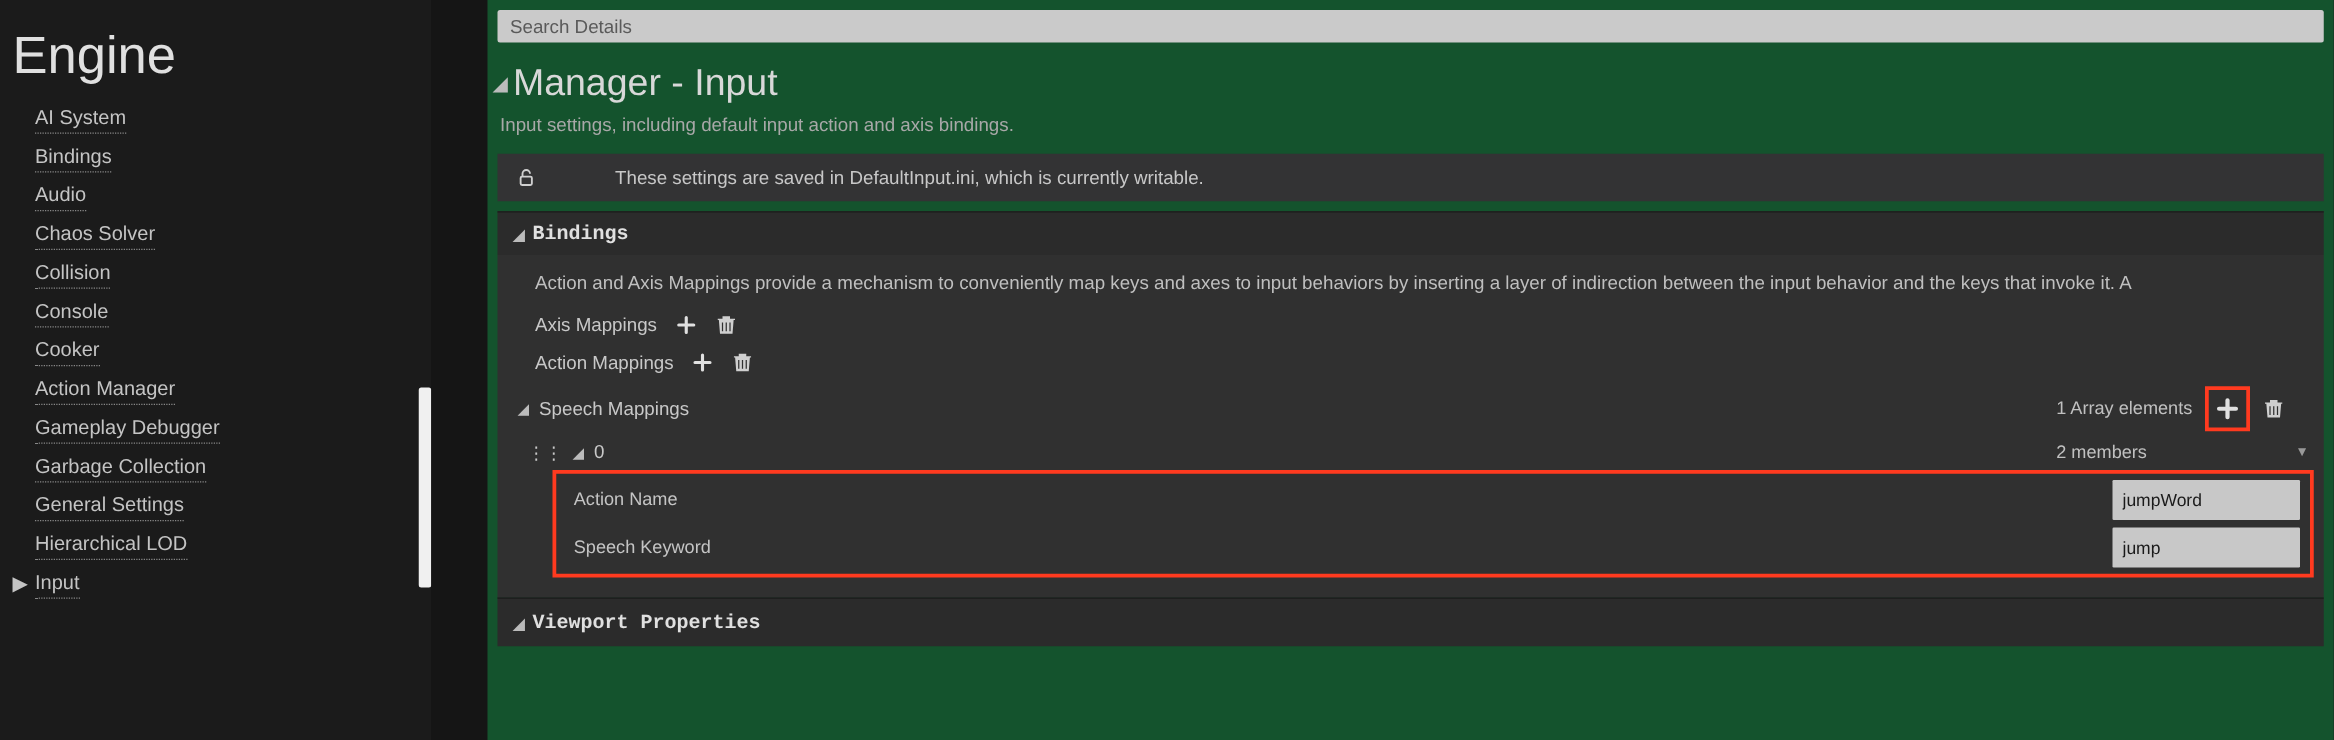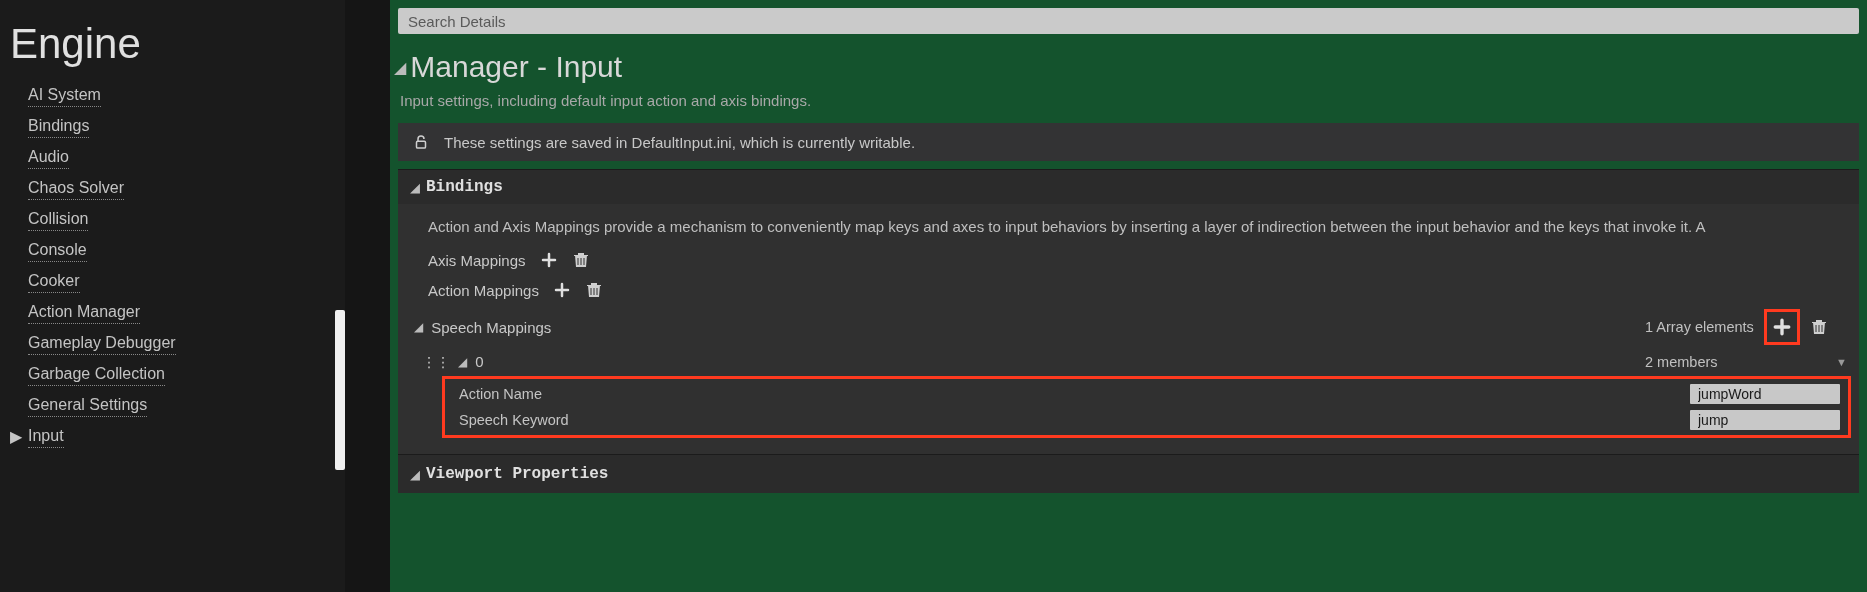--- a/index.html
+++ b/index.html
@@ -103,21 +103,21 @@
   }
   .info-banner {
     margin: 4px 8px 8px 8px;
     background: #333334;
     padding: 10px 14px;
     display: flex;
     align-items: center;
     gap: 14px;
   }
   .lock-icon svg { display: block; }
-  .info-text { color: #c8c8c8; font-size: 15px; }
+  .info-text { color: #c8c8c8; font-size: 15px; margin-left: 48px; }
   
   .details-block {
     margin: 0 8px;
   }
   .cat-header {
     background: #2b2b2b;
     padding: 8px 12px;
     display: flex;
     align-items: center;
     gap: 6px;
@@ -196,21 +196,21 @@
     align-items: center;
     padding: 3px 8px 3px 14px;
   }
   .prop-label {
     flex: 1;
     font-size: 14.5px;
     color: #c4c4c4;
   }
   .text-input {
     width: 150px;
-    height: 20px;
+    height: 32px;
     background: #c8c8c8;
     color: #1a1a1a;
     border: none;
     padding: 0 8px;
     font-size: 14px;
     border-radius: 1px;
   }
   .array-info {
     font-size: 14.5px;
     color: #c0c0c0;
@@ -263,20 +263,23 @@
         <span class="label">Action Manager</span>
       </div>
     <div class="sidebar-item">
         <span class="label">Gameplay Debugger</span>
       </div>
     <div class="sidebar-item">
         <span class="label">Garbage Collection</span>
       </div>
     <div class="sidebar-item">
         <span class="label">General Settings</span>
+      </div>
+    <div class="sidebar-item">
+        <span class="label">Hierarchical LOD</span>
       </div>
     <div class="sidebar-item has-tri">
       <span class="tri">▶</span>
       <span class="label">Input</span>
     </div>
 
     <div class="sidebar-scroll-thumb"></div>
   </div>
 
   <div class="gap"></div>

